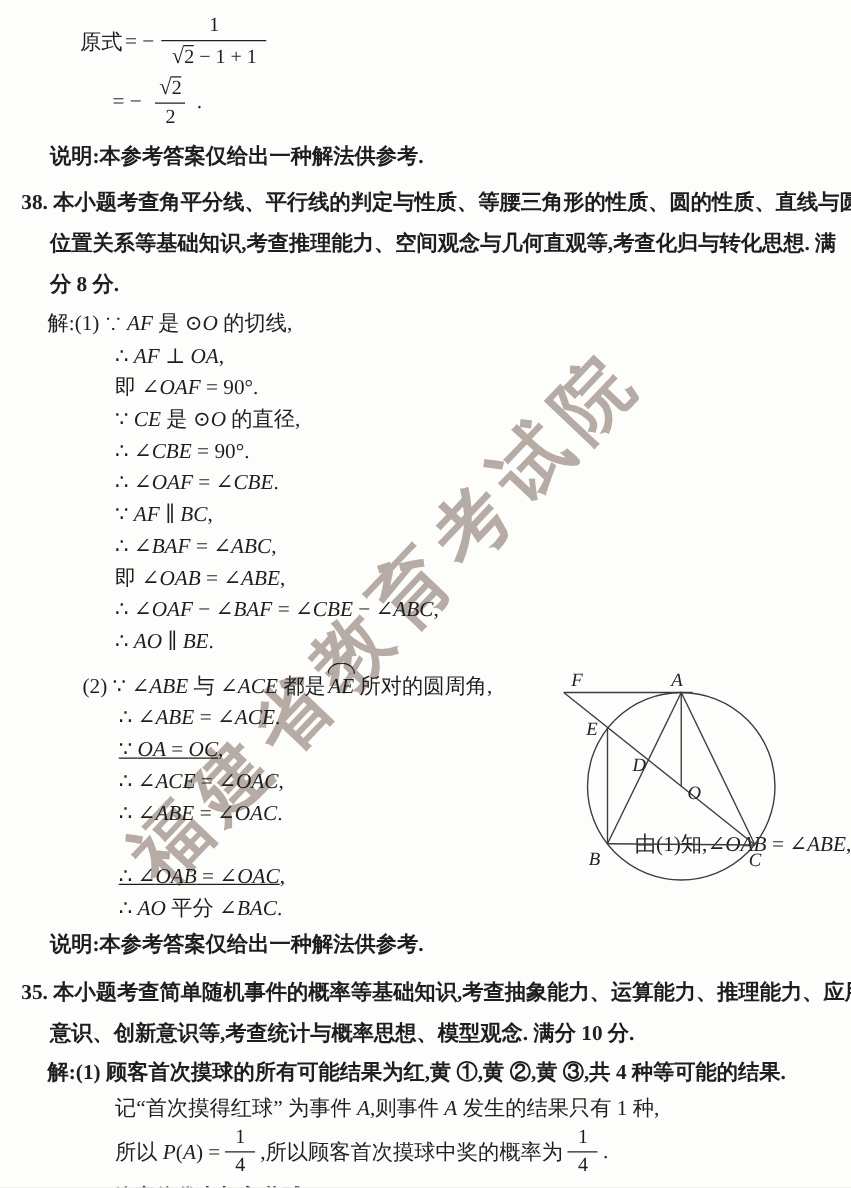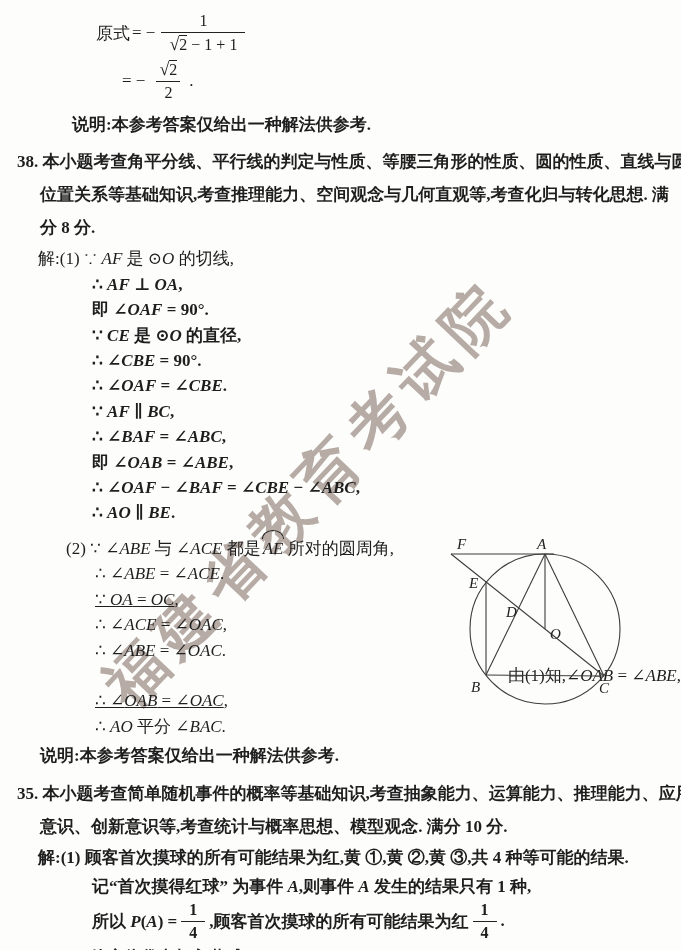--- a/index.html
+++ b/index.html
@@ -30,21 +30,21 @@
   .content{position:relative;z-index:1;}
   .line{line-height:25.4px;white-space:nowrap;}
   .intro{line-height:33px;font-weight:bold;white-space:nowrap;}
   .bold{font-weight:bold;}
   i{font-family:"Liberation Serif","DejaVu Serif",serif;font-style:italic;}
   
   .ml17{margin-left:17px;}
   .ml38{margin-left:38px;}
   .ml40{margin-left:40px;}
   .ml66{margin-left:66px;}
-  .ml92{margin-left:92px;font-weight:bold;}
+  .ml92{margin-left:92px;}
   
   .frac{display:inline-flex;flex-direction:column;align-items:center;
         vertical-align:middle;margin:0 4px;line-height:20px;font-size:16px;}
   .frac .num{padding:0 8px 1px 8px;}
   .frac .den{border-top:1px solid #222;padding:1px 8px 0 8px;}
   .rad{border-top:1px solid #222;}
   .sqrtsign{font-size:18px;}
   
   .arcwrap{position:relative;display:inline-block;margin-left:2px;}
   .arcwrap .arc-curve{
@@ -62,21 +62,21 @@
 </style>
 </head>
 <body>
 
 <div class="page">
 
   <div class="watermark">福建省教育考试院</div>
 
   <div class="content">
 
-    <div style="padding-top:10px;padding-left:32px;">
+    <div style="padding-top:10px;">
       <div class="f-row" style="margin-left:64px;">
         <span>原式</span>
         <span style="margin:0 2px;">= −</span>
         <span class="frac">
           <span class="num">1</span>
           <span class="den"><span class="sqrtsign">√</span><span class="rad">2</span><span> − 1 + 1</span></span>
         </span>
       </div>
       <div class="f-row" style="margin-left:90px;margin-top:2px;">
         <span style="margin-right:2px;">= −</span>
@@ -128,21 +128,21 @@
 
       <div class="line bold m ml38" style="margin-top:2px;">解:(1) 顾客首次摸球的所有可能结果为红,黄 ①,黄 ②,黄 ③,共 4 种等可能的结果.</div>
       <div class="line m ml92" style="margin-top:4px;">记“首次摸得红球” 为事件 <i>A</i>,则事件 <i>A</i> 发生的结果只有 1 种,</div>
 
       <div class="f-row ml92" style="height:44px;">
         <span class="m">所以 <i>P</i>(<i>A</i>) = </span>
         <span class="frac">
           <span class="num">1</span>
           <span class="den">4</span>
         </span>
-        <span>,顾客首次摸球的所有可能结果为红</span>
+        <span>,所以顾客首次摸球中奖的概率为</span>
         <span class="frac">
           <span class="num">1</span>
           <span class="den">4</span>
         </span>
         <span>.</span>
       </div>
 
       <div class="line bold ml66" style="margin-top:2px;">(2) 他应往袋中加入黄球.</div>
 
     </div>

